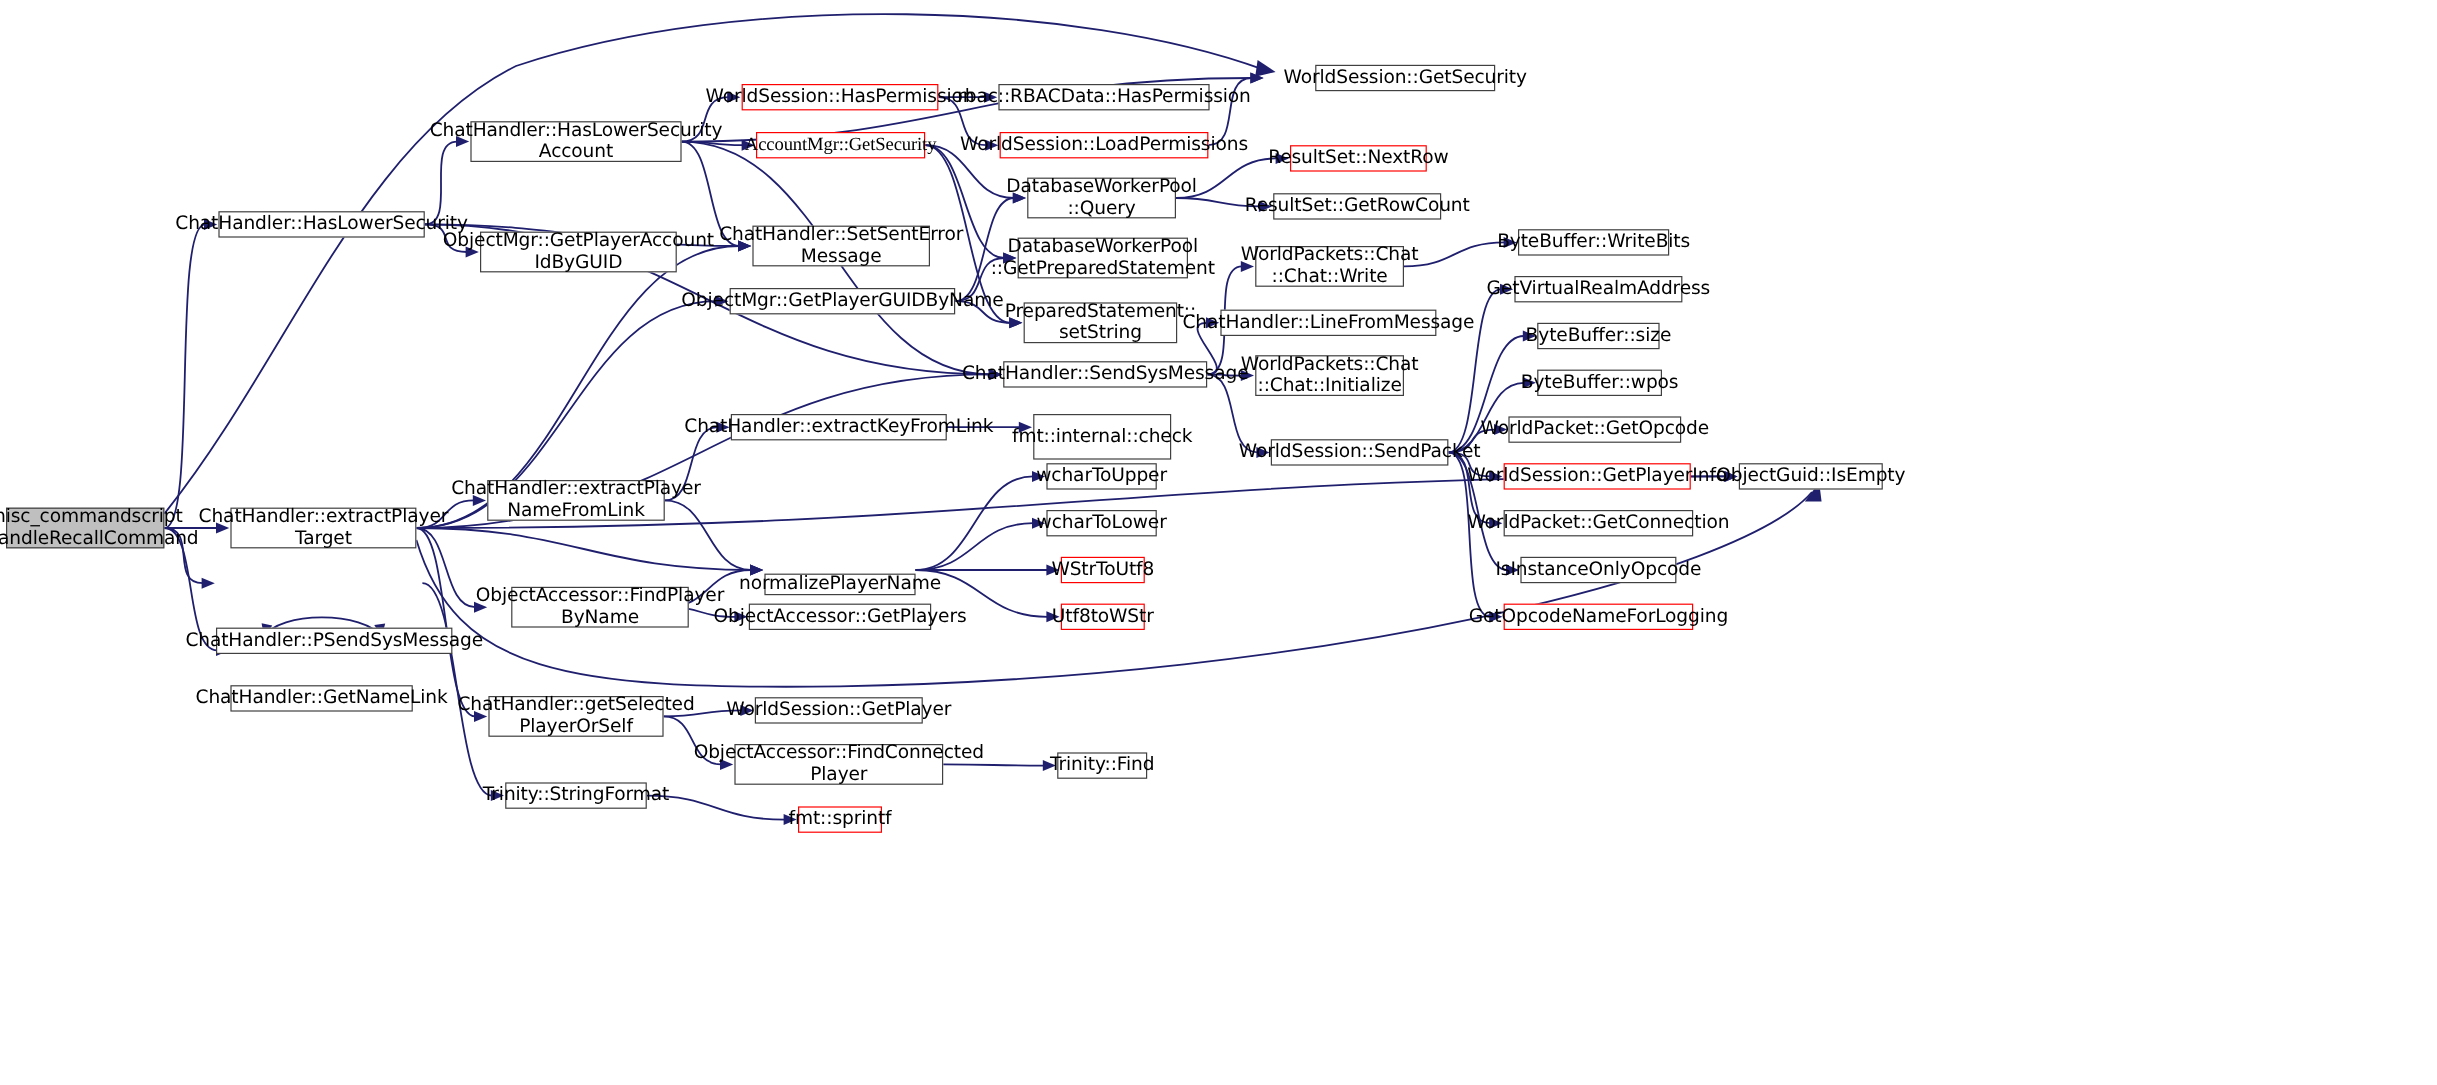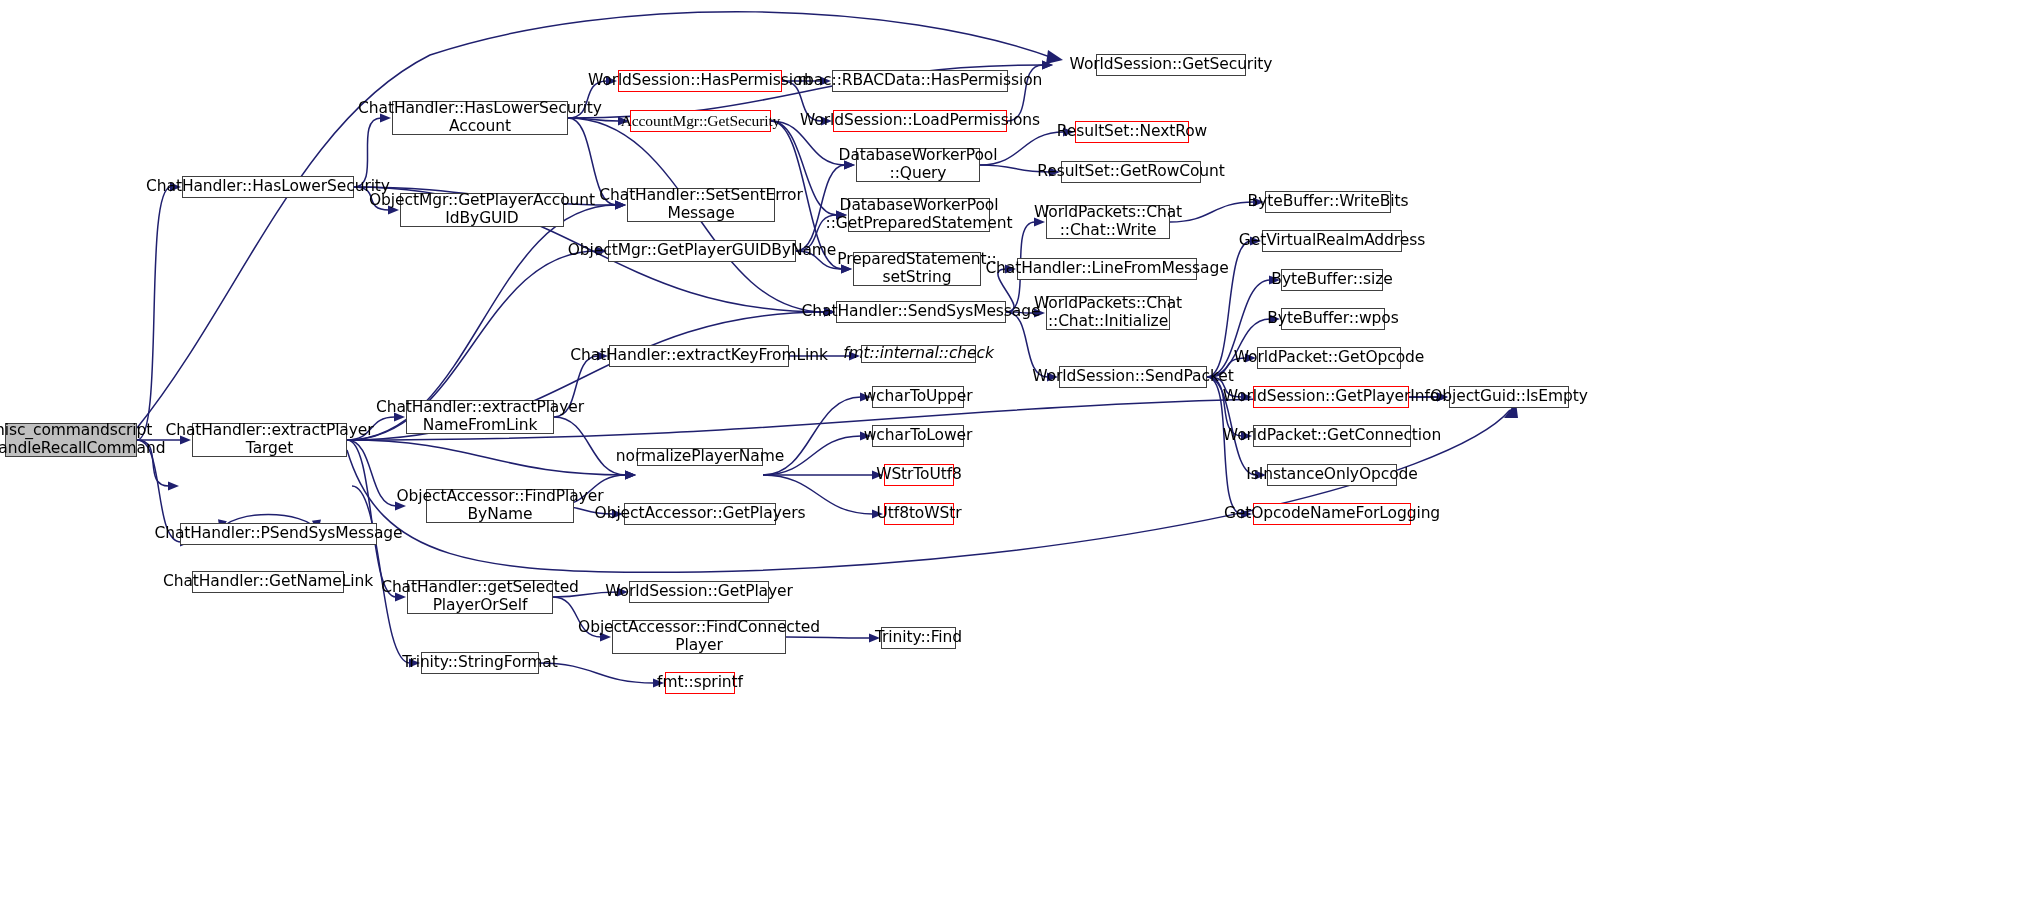--- a/index.html
+++ b/index.html
@@ -209,35 +209,35 @@
 ByName</div>
   <div class="node" style="left:407px;top:580px;  width:146px; height:34px;">ChatHandler::getSelected
 PlayerOrSelf</div>
   <div class="node" style="left:421px;top:652px;  width:118px; height:22px;">Trinity::StringFormat</div>
   <div class="node red" style="left:618px;top:70px;   width:164px; height:22px;">WorldSession::HasPermission</div>
   <div class="node red" style="left:630px;top:110px;  width:141px; height:22px;font-family:Liberation Serif, serif;">AccountMgr::GetSecurity</div>
   <div class="node" style="left:627px;top:188px;  width:148px; height:34px;">ChatHandler::SetSentError
 Message</div>
   <div class="node" style="left:608px;top:240px;  width:188px; height:22px;">ObjectMgr::GetPlayerGUIDByName</div>
   <div class="node" style="left:609px;top:345px;  width:180px; height:22px;">ChatHandler::extractKeyFromLink</div>
-  <div class="node" style="left:637px;top:448px;  width:126px; height:18px;">normalizePlayerName</div>
+  <div class="node" style="left:637px;top:478px;  width:126px; height:18px;">normalizePlayerName</div>
   <div class="node" style="left:624px;top:503px;  width:152px; height:22px;">ObjectAccessor::GetPlayers</div>
   <div class="node" style="left:629px;top:581px;  width:140px; height:22px;">WorldSession::GetPlayer</div>
   <div class="node" style="left:612px;top:620px;  width:174px; height:34px;">ObjectAccessor::FindConnected
 Player</div>
   <div class="node" style="left:832px;top:70px;   width:176px; height:22px;">rbac::RBACData::HasPermission</div>
   <div class="node red" style="left:833px;top:110px;  width:174px; height:22px;">WorldSession::LoadPermissions</div>
   <div class="node" style="left:856px;top:148px;  width:124px; height:34px;">DatabaseWorkerPool
 ::Query</div>
   <div class="node" style="left:848px;top:198px;  width:142px; height:34px;">DatabaseWorkerPool
 ::GetPreparedStatement</div>
   <div class="node" style="left:853px;top:252px;  width:128px; height:34px;">PreparedStatement::
 setString</div>
   <div class="node" style="left:836px;top:301px;  width:170px; height:22px;">ChatHandler::SendSysMessage</div>
-  <div class="node" style="left:861px;top:345px;  width:115px; height:18px;font-style:italic;">fmt::internal::check</div>
+  <div class="node" style="left:861px;top:345px;  width:115px; height:38px;">fmt::internal::check</div>
   <div class="node" style="left:872px;top:386px;  width:92px;  height:22px;">wcharToUpper</div>
   <div class="node" style="left:872px;top:425px;  width:92px;  height:22px;">wcharToLower</div>
   <div class="node red" style="left:884px;top:464px;  width:70px;  height:22px;">WStrToUtf8</div>
   <div class="node red" style="left:884px;top:503px;  width:70px;  height:22px;">Utf8toWStr</div>
   <div class="node" style="left:881px;top:627px;  width:75px;  height:22px;">Trinity::Find</div>
   <div class="node red" style="left:665px;top:672px;  width:70px;  height:22px;">fmt::sprintf</div>
   <div class="node" style="left:1054px;top:54px;  width:150px; height:22px;margin-left:42px;">WorldSession::GetSecurity</div>
   <div class="node red" style="left:1075px;top:121px; width:114px; height:22px;">ResultSet::NextRow</div>
   <div class="node" style="left:1061px;top:161px; width:140px; height:22px;">ResultSet::GetRowCount</div>
   <div class="node" style="left:1046px;top:205px; width:124px; height:34px;">WorldPackets::Chat

